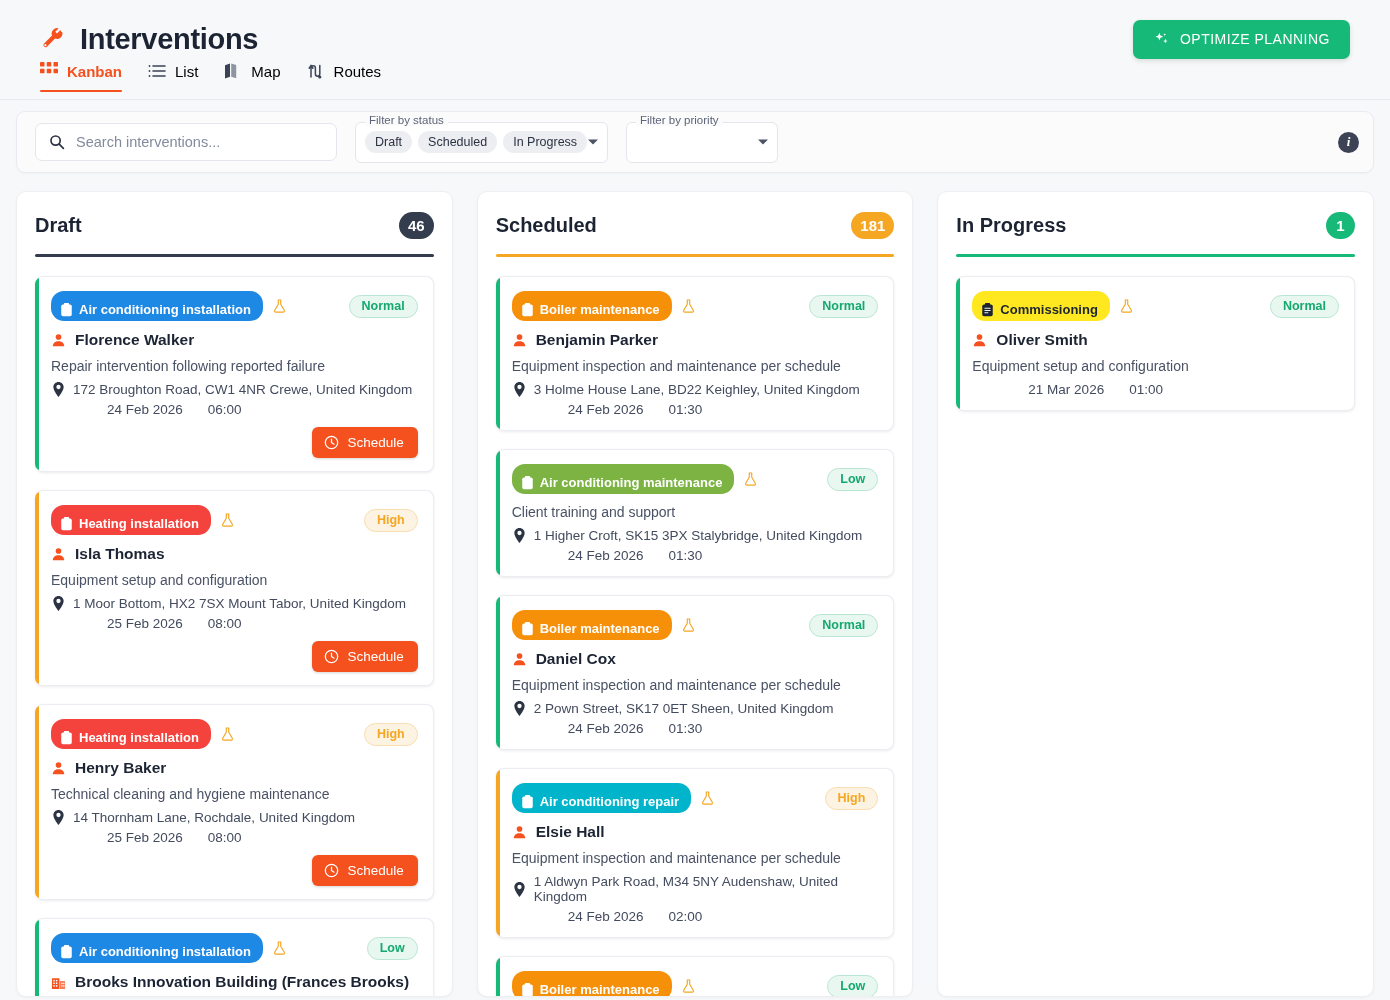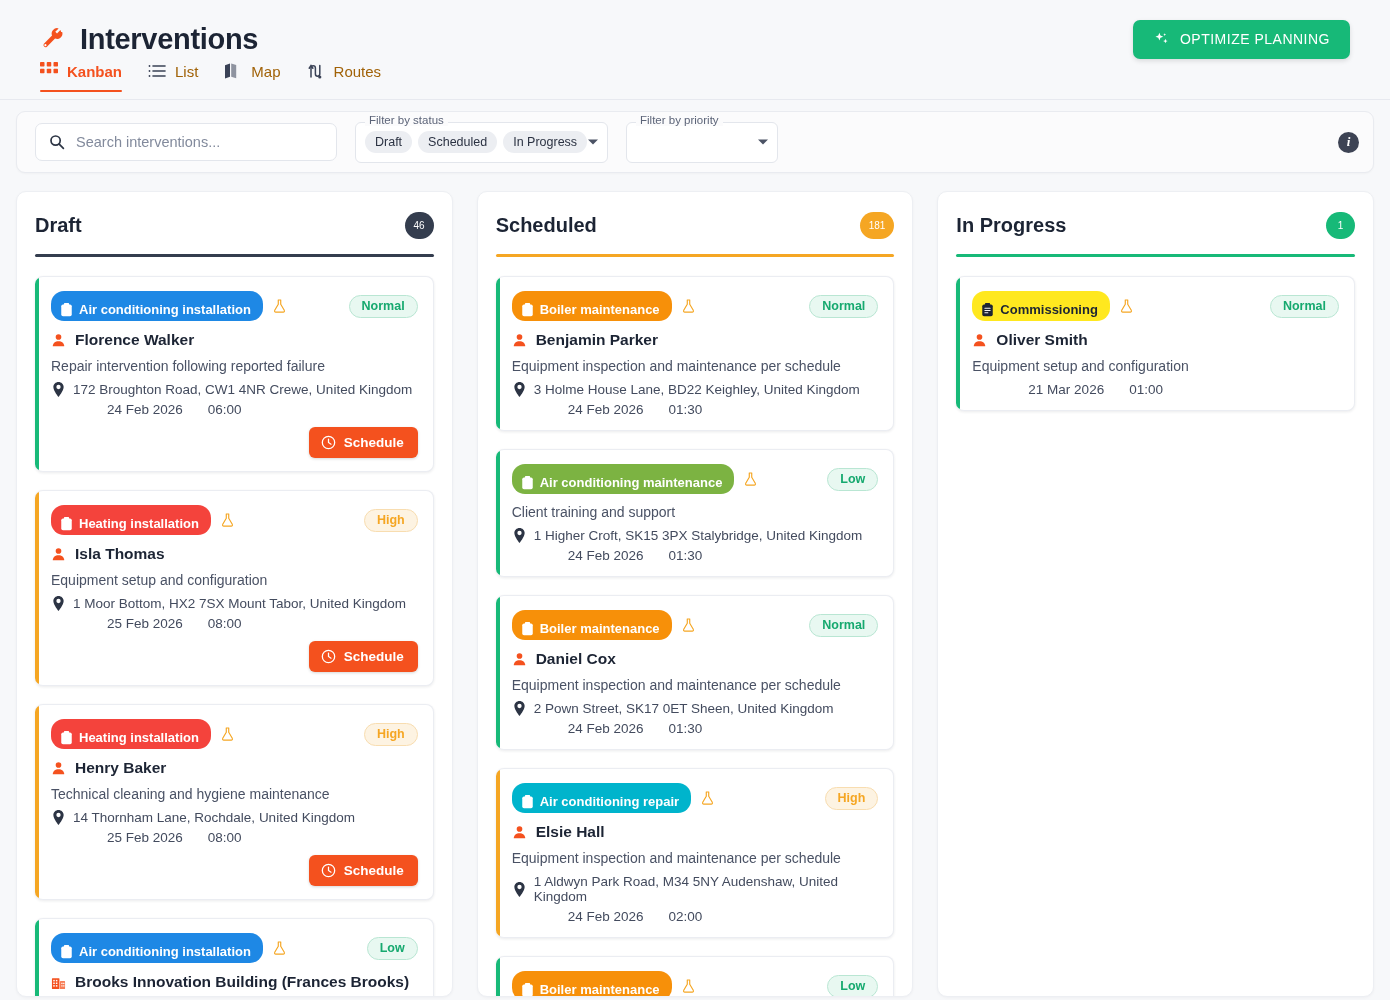--- a/index.html
+++ b/index.html
@@ -37,21 +37,21 @@
   .tabs {
     display: flex; align-items: flex-start; gap: 0;
     padding: 0 40px;
     height: 38px;
     border-bottom: 1px solid #e7e9ef;
     background: #f7f8fa;
   }
   .tab {
     display: flex; align-items: center; gap: 9px;
     padding: 0 24px 11px 2px;
-    font-size: 15px; color: #a16207;
+    font-size: 15px; color: #000000;
     cursor: pointer; position: relative;
     background: none; border: none;
     font-family: "Liberation Sans", sans-serif;
   }
   .tab:first-child { padding-left: 0; }
   .tab .tab-ico { width: 18px; height: 18px; display: block; }
   .tab.active { color: #f4511e; font-weight: bold; }
   .tab.active::after {
     content: ""; position: absolute; left: 0; right: 24px; bottom: -1px;
     height: 2.5px; background: #f4511e; border-radius: 2px;
@@ -143,21 +143,21 @@
     box-shadow: 0 1px 3px rgba(20,25,40,0.04);
   }
   .col-head {
     display: flex; align-items: center; justify-content: space-between;
     padding-bottom: 15px;
   }
   .col-title { font-size: 20px; font-weight: bold; color: #1c2434; }
   .col-count {
     min-width: 29px; height: 27px; border-radius: 14px;
     display: flex; align-items: center; justify-content: center;
-    color: #fff; font-size: 10px; font-weight: normal;
+    color: #fff; font-size: 15px; font-weight: bold;
     padding: 0 9px;
   }
   .col-rule { height: 3px; border-radius: 2px; margin-bottom: 19px; }
 
   .cards { display: flex; flex-direction: column; gap: 18px; }
 
   .card {
     position: relative;
     background: #fff;
     border: 1px solid #ebedf2;
@@ -210,21 +210,21 @@
   .card-line .pin-icon { width: 13px; height: 15px; display: block; flex: none; margin-left: 1px; }
   .meta-row { display: flex; align-items: center; gap: 17px; margin-left: 48px; }
   .meta-item { display: flex; align-items: center; gap: 8px; font-size: 13.5px; color: #434b5e; }
 
   .card-actions { display: flex; justify-content: flex-end; margin-top: 10px; }
   .schedule-btn {
     display: flex; align-items: center; gap: 8px;
     background: #f4511e; color: #fff;
     border: none; border-radius: 6px;
     padding: 8px 14px 8px 12px;
-    font-size: 13.5px; font-weight: bold;
+    font-size: 13.5px; font-weight: normal;
     cursor: pointer;
     font-family: "Liberation Sans", sans-serif;
     box-shadow: 0 1px 3px rgba(0,0,0,0.16);
   }
   .schedule-btn .clock-icon-w { width: 15px; height: 15px; display: block; }
 </style>
 </head>
 <body>
 
 <div class="page-header">

